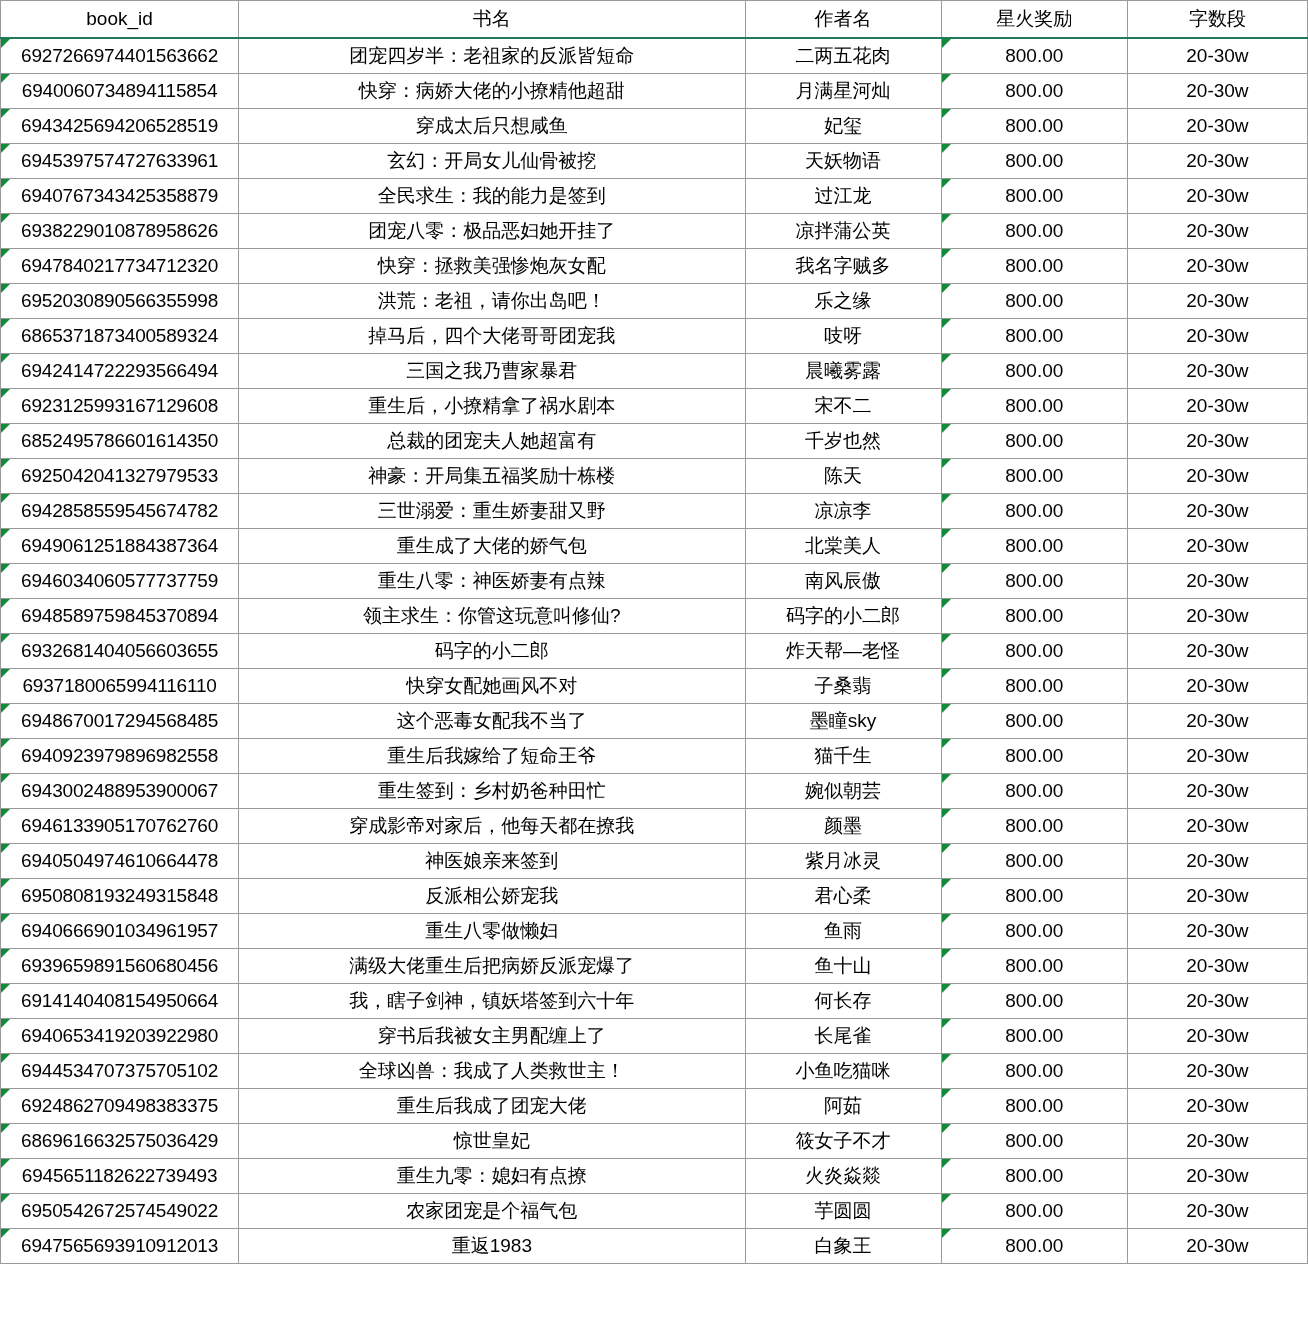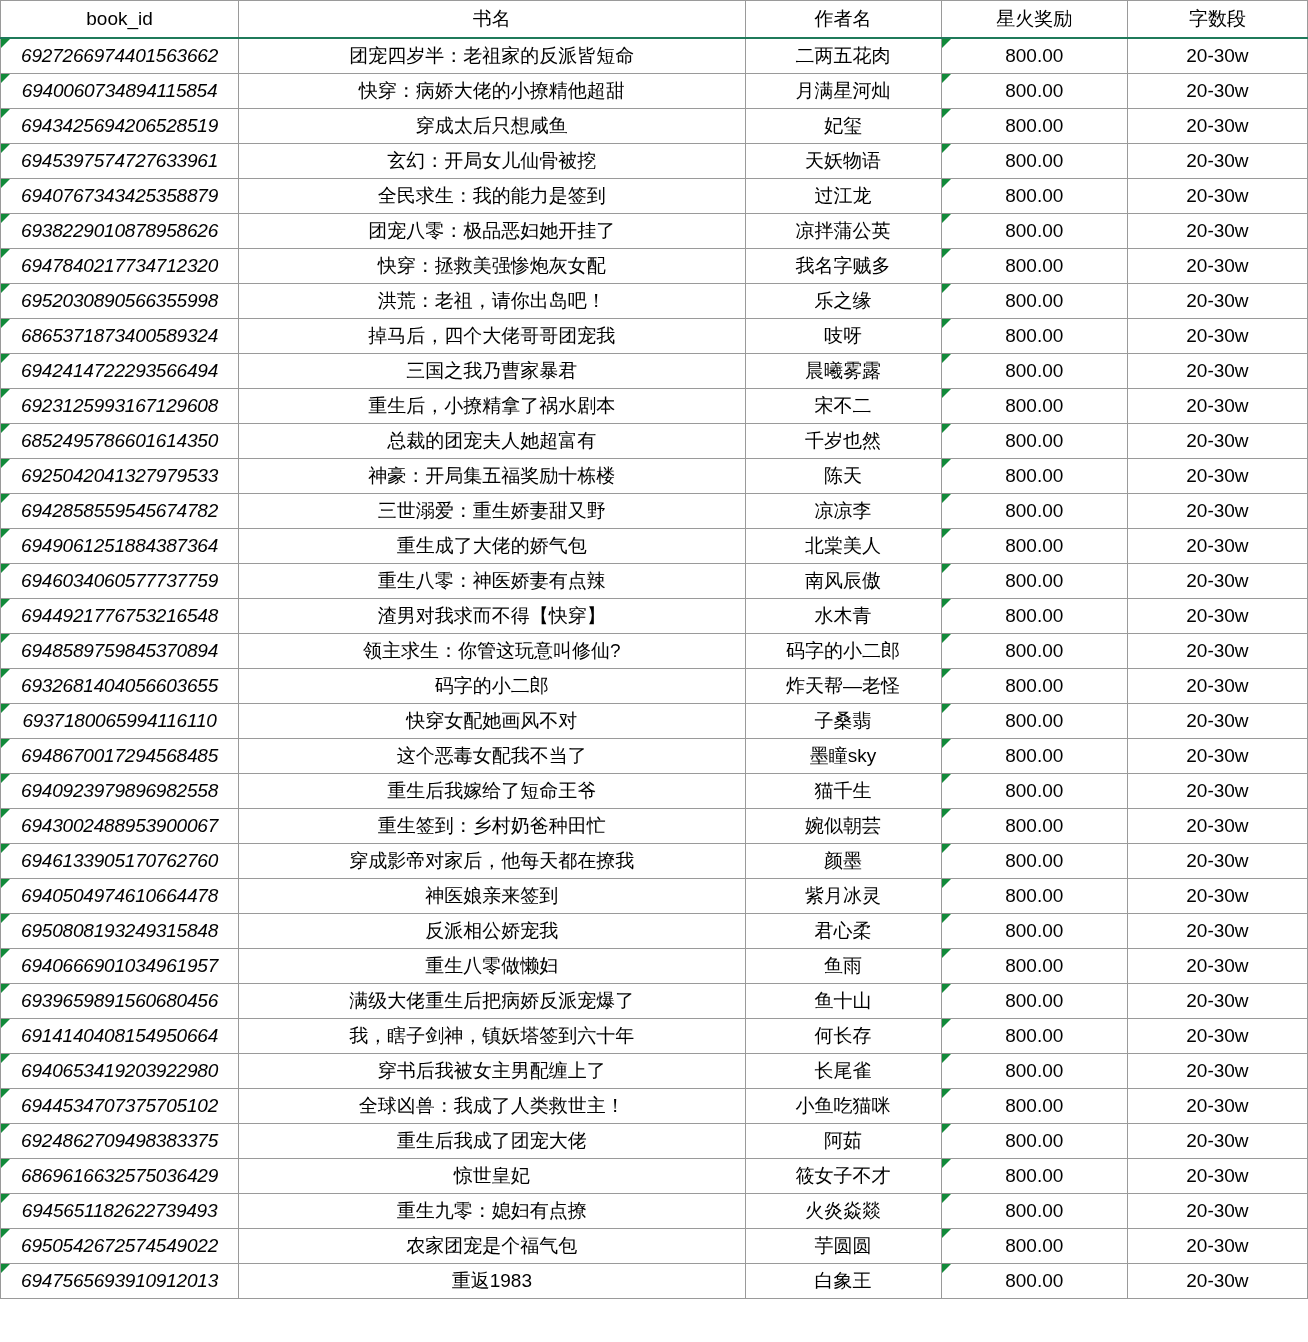--- a/index.html
+++ b/index.html
@@ -38,21 +38,20 @@
   col.c-id    { width: 238px; }
   col.c-title { width: 506px; }
   col.c-author{ width: 196px; }
   col.c-award { width: 186px; }
   col.c-words { width: 180px; }
 
   td.id-cell {
     font-family: "Liberation Sans", "DejaVu Sans", sans-serif;
     font-size: 19px;
     letter-spacing: -0.2px;
-    font-style: italic;
   }
   
   td.id-cell .marker {
     position: absolute;
     top: 0;
     left: 0;
     width: 0;
     height: 0;
     border-top: 9px solid #128a3a;
     border-right: 9px solid transparent;
@@ -200,27 +199,20 @@
           <td><span>20-30w</span></td>
         </tr>
         <tr>
           <td class="id-cell"><span class="marker"></span><span>6946034060577737759</span></td>
           <td><span>重生八零：神医娇妻有点辣</span></td>
           <td><span>南风辰傲</span></td>
           <td class="award-cell"><span class="marker"></span><span>800.00</span></td>
           <td><span>20-30w</span></td>
         </tr>
         <tr>
-          <td class="id-cell"><span class="marker"></span><span>6944921776753216548</span></td>
-          <td><span>渣男对我求而不得【快穿】</span></td>
-          <td><span>水木青</span></td>
-          <td class="award-cell"><span class="marker"></span><span>800.00</span></td>
-          <td><span>20-30w</span></td>
-        </tr>
-        <tr>
           <td class="id-cell"><span class="marker"></span><span>6948589759845370894</span></td>
           <td><span>领主求生：你管这玩意叫修仙?</span></td>
           <td><span>码字的小二郎</span></td>
           <td class="award-cell"><span class="marker"></span><span>800.00</span></td>
           <td><span>20-30w</span></td>
         </tr>
         <tr>
           <td class="id-cell"><span class="marker"></span><span>6932681404056603655</span></td>
           <td><span>码字的小二郎</span></td>
           <td><span>炸天帮—老怪</span></td>

